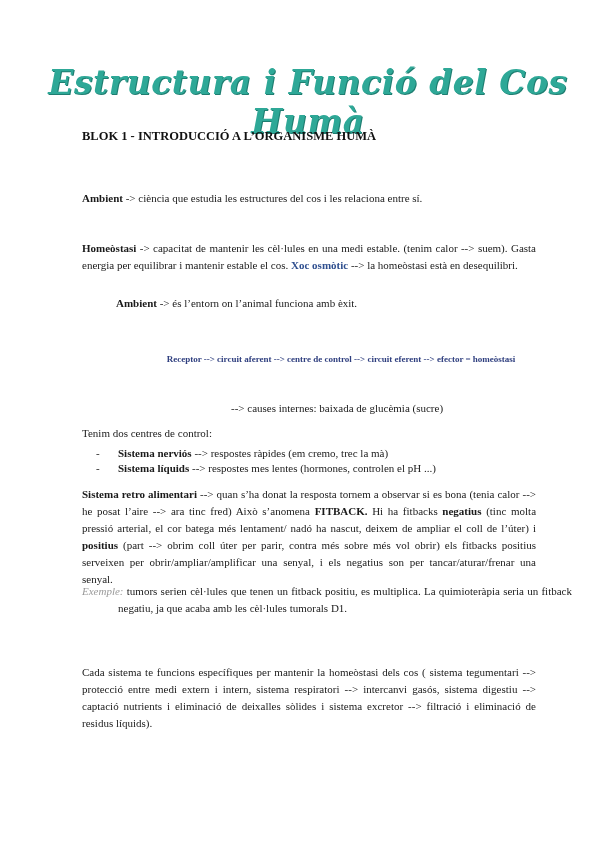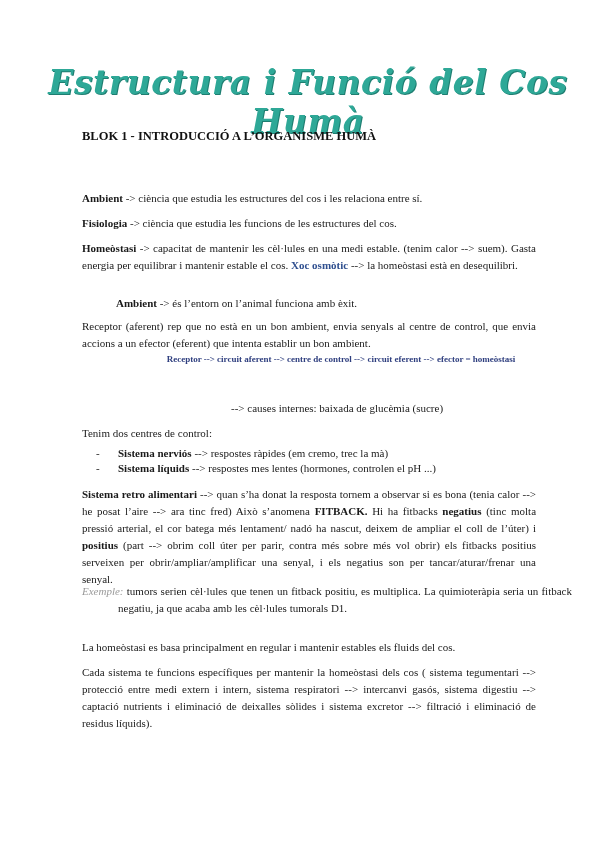--- a/index.html
+++ b/index.html
@@ -47,33 +47,29 @@
 
   <div class="title">Estructura i Funció del Cos Humà</div>
 
   <div class="blok">BLOK 1 - INTRODUCCIÓ A L’ORGANISME HUMÀ</div>
 
 
   <div class="p" style="top:190px;">
     <b>Ambient</b><span> -&gt; ciència que estudia les estructures del cos i les relaciona entre sí.</span>
   </div>
 
-  <div class="p" style="top:215px;">
-    <b>Fisiologia</b><span> -&gt; ciència que estudia les funcions de les estructures del cos.</span>
-  </div>
 
   <div class="p" style="top:240px;">
     <b>Homeòstasi</b><span> -&gt; capacitat de mantenir les cèl·lules en una medi estable. (tenim calor --&gt; suem). Gasta energia per equilibrar i mantenir estable el cos. </span><span class="blue">Xoc osmòtic</span><span class="blue" style="font-weight:normal"></span><span> --&gt; la homeòstasi està en desequilibri.</span>
   </div>
 
   <div class="p" style="top:295px; left:108px; width:420px;">
     <b>Ambient</b><span> -&gt; és l’entorn on l’animal funciona amb èxit.</span>
   </div>
 
-  <div class="p" style="top:318px;">Receptor (aferent) rep que no està en un bon ambient, envia senyals al centre de control, que envia accions a un efector  (eferent) que intenta establir un bon ambient.</div>
 
   <div class="flow">Receptor --&gt; circuit aferent --&gt; centre de control --&gt; circuit eferent --&gt; efector = homeòstasi</div>
 
 
   <div class="p" style="top:425px;">Tenim dos centres de control:</div>
 
   <div class="p" style="top:400px; left:223px; width:310px;">--&gt; causes internes: baixada de glucèmia (sucre)</div>
 
   <div class="list" style="top:446px;">
     <div class="li">
@@ -85,17 +81,16 @@
   </div>
 
   <div class="p" style="top:486px;">
     <b>Sistema retro alimentari</b><span> --&gt; quan s’ha donat la resposta tornem a observar si es bona (tenia calor --&gt; he posat l’aire --&gt; ara tinc fred) Això s’anomena </span><b>FITBACK.</b><span> Hi ha fitbacks </span><b>negatius</b><span> (tinc molta pressió arterial, el cor batega més lentament/ nadó ha nascut, deixem de ampliar el coll de l’úter) i </span><b>positius</b><span> (part --&gt; obrim coll úter per parir, contra més sobre més vol obrir) els fitbacks positius serveixen per obrir/ampliar/amplificar una senyal, i els negatius son per tancar/aturar/frenar una senyal.</span>
   </div>
 
   <div class="p" style="top:583px; padding-left:36px; text-indent:-36px; width:454px;">
     <span class="exemple">Exemple:</span><span> tumors serien cèl·lules que tenen un fitback positiu, es multiplica. La quimioteràpia seria un fitback negatiu, ja que acaba amb les cèl·lules tumorals D1.</span>
   </div>
 
-  <div class="p" style="top:639px;">La homeòstasi es basa principalment en regular i mantenir estables els fluids del cos.</div>
 
   <div class="p" style="top:664px;">Cada sistema te funcions específiques per mantenir la homeòstasi dels cos ( sistema tegumentari --&gt; protecció entre medi extern i intern, sistema respiratori --&gt; intercanvi gasós, sistema digestiu --&gt; captació nutrients i eliminació de deixalles sòlides i sistema excretor --&gt; filtració i eliminació de residus líquids).</div>
 
 </div>
 
 </body></html>

